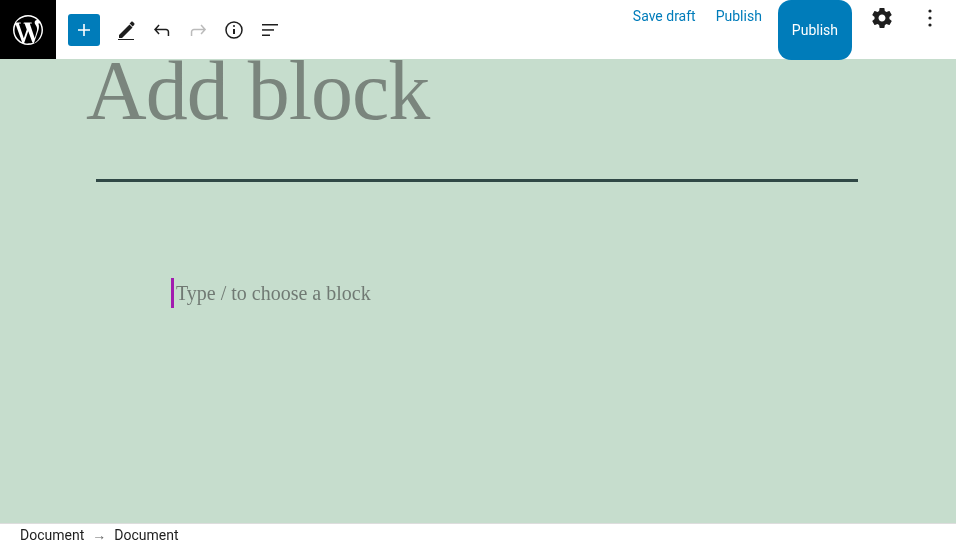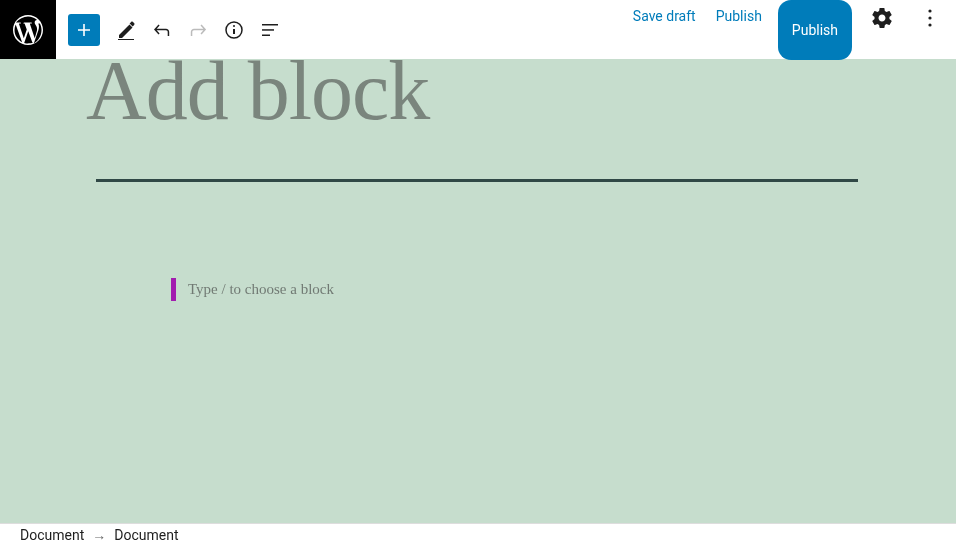--- a/index.html
+++ b/index.html
@@ -103,24 +103,24 @@
       left: 96px;
       width: 762px;
       height: 3px;
       background: #304846;
     }
     .block-placeholder {
       position: absolute;
       top: 219px;
       left: 171px;
       font-family: Georgia, serif;
-      font-size: 15px;
+      font-size: 20px;
       color: rgba(60,60,60,0.62);
-      border-left: 5px solid #a21caf;
-      padding-left: 12px;
+      border-left: 3px solid #a21caf;
+      padding-left: 2px;
       line-height: 1.5;
     }
     .breadcrumb {
       height: 23px;
       background: #fff;
       border-top: 1px solid #ddd;
       display: flex;
       align-items: center;
       font-size: 14px;
       padding: 0 20px;

